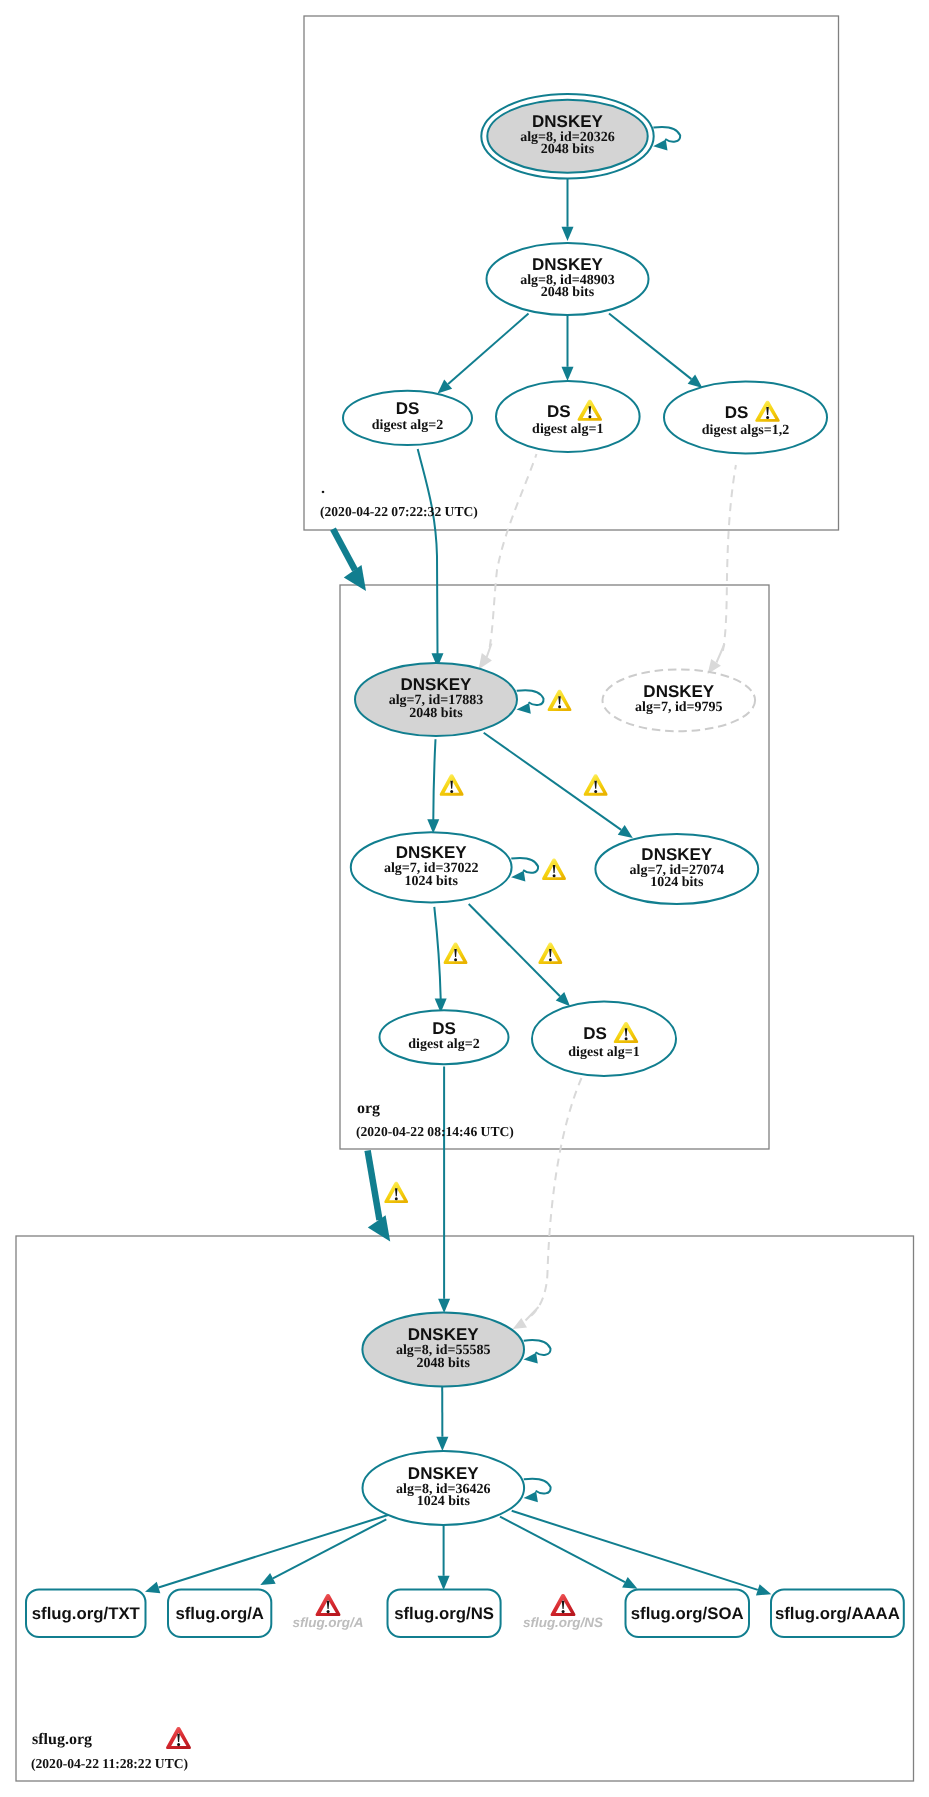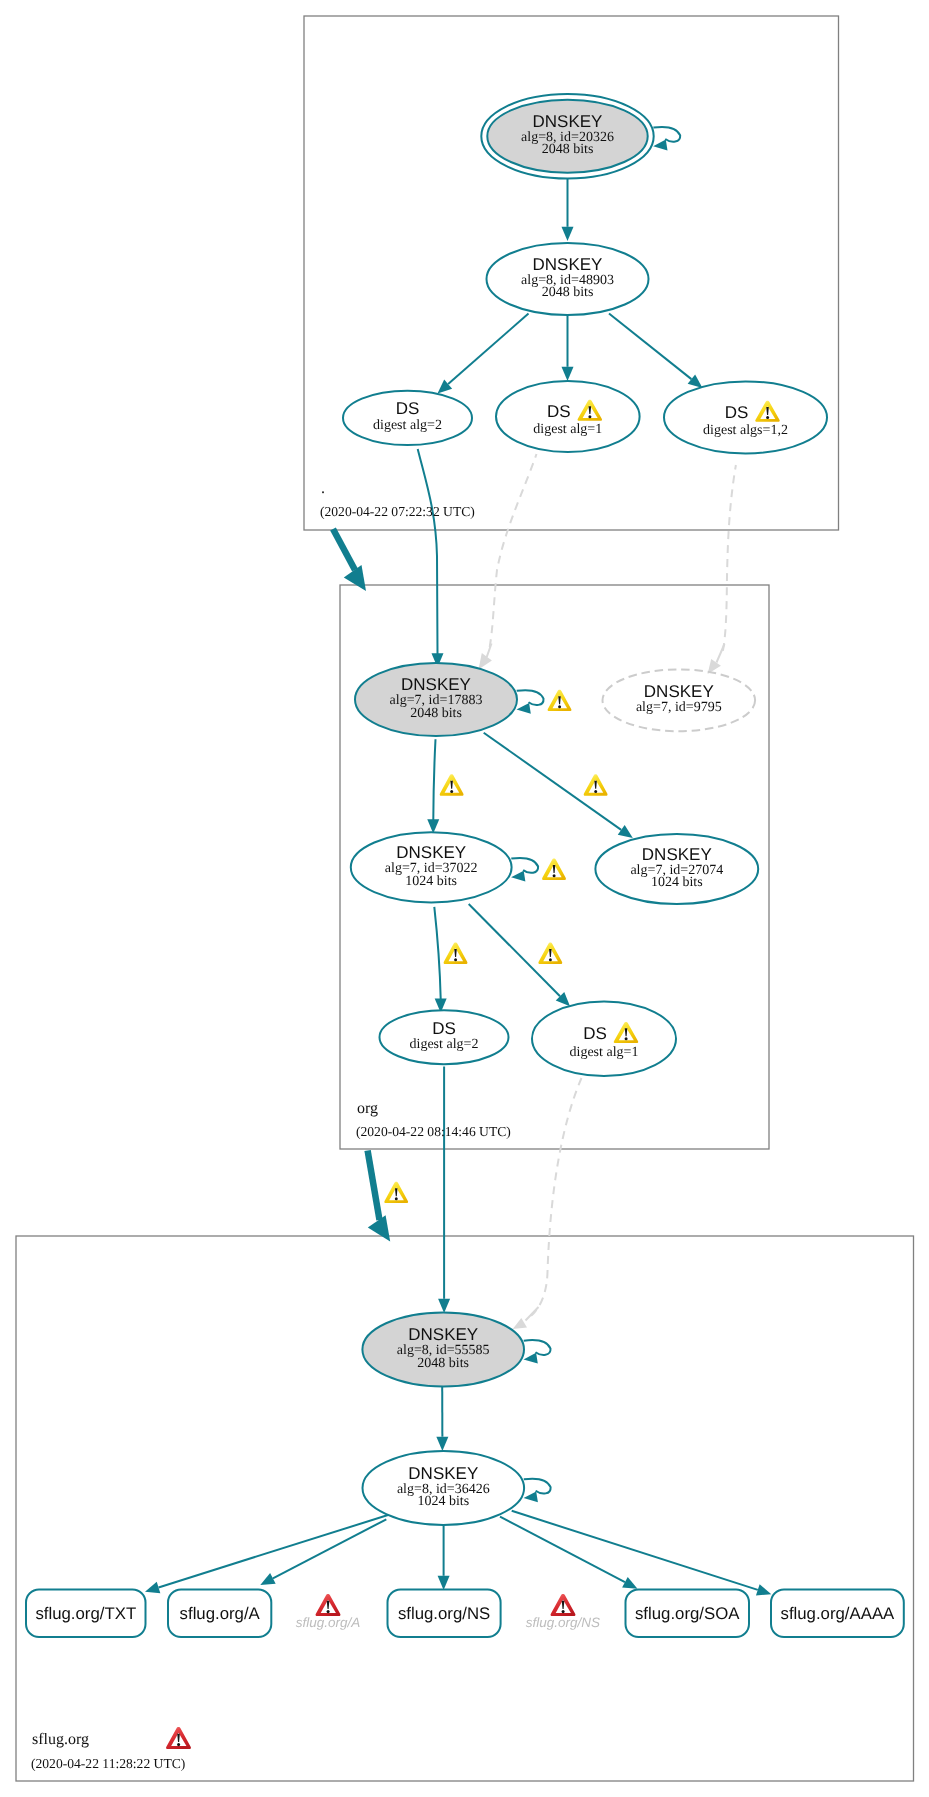--- a/index.html
+++ b/index.html
@@ -1,19 +1,19 @@
 <!DOCTYPE html>
 <html><head>
 <meta charset="utf-8">
 <title>DNSSEC authentication chain</title>
 <style>
   html,body{margin:0;padding:0;background:#ffffff;}
   *{-webkit-font-smoothing:antialiased;text-rendering:geometricPrecision;}
   body{width:929px;height:1797px;overflow:hidden;font-family:"Liberation Sans",sans-serif;}
-  #stage{position:relative;width:929px;height:1400px;}
+  #stage{position:relative;width:929px;height:1400px;font-weight:bold;}
   svg{display:block;}
   .zone-box{fill:none;stroke:#808080;stroke-width:1.3;}
   .zone-name{font-family:"Liberation Serif",serif;font-size:16px;fill:#111;}
   .zone-time{font-family:"Liberation Serif",serif;font-size:13.6px;fill:#111;}
   .nd{stroke:#117e8f;stroke-width:2;}
   .nd-dashed{fill:none;stroke:#cccccc;stroke-width:2;stroke-dasharray:8.5 4.8;}
   .t-title{font-family:"Liberation Sans",sans-serif;font-size:17px;fill:#111;text-anchor:middle;}
   .t-sub{font-family:"Liberation Serif",serif;font-size:14px;fill:#111;text-anchor:middle;}
   .edge{fill:none;stroke:#117e8f;stroke-width:2;}
   .edge-thick{fill:none;stroke:#117e8f;stroke-width:6.5;}

